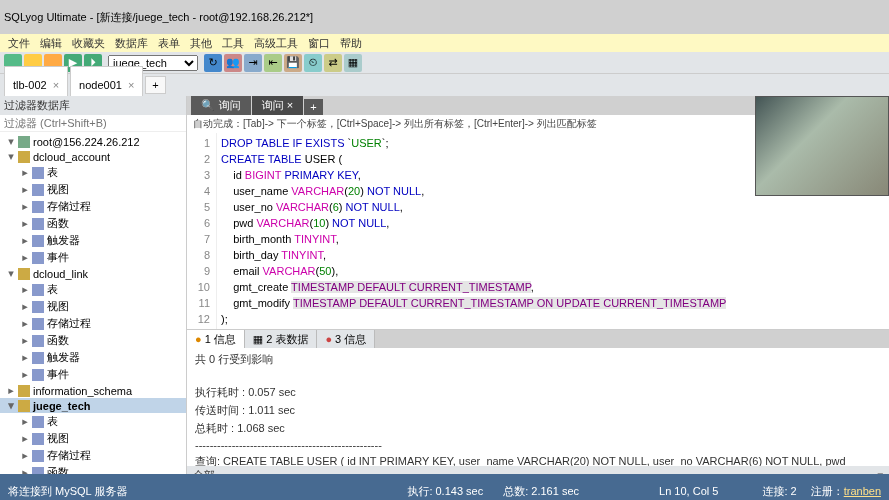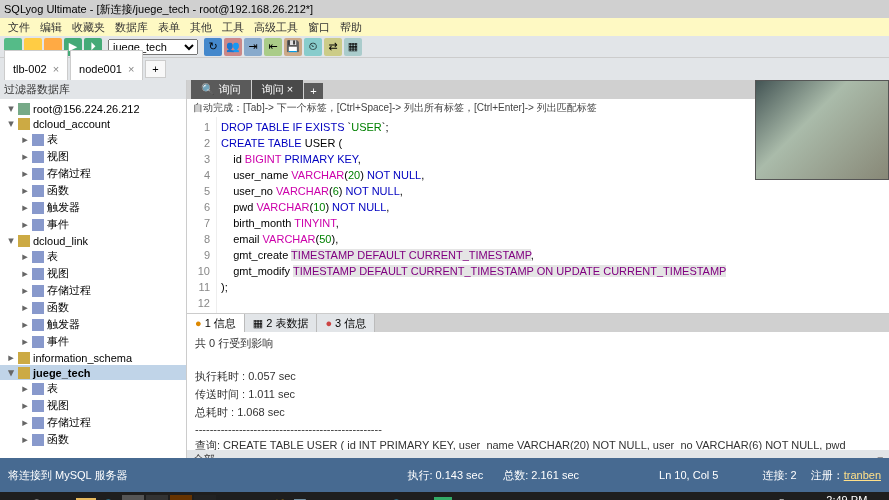--- a/index.html
+++ b/index.html
@@ -1,17 +1,17 @@
 <!DOCTYPE html>
 <html><head>
 <meta charset="utf-8">
 <style>
 * { margin: 0; padding: 0; box-sizing: border-box; font-family: "Microsoft YaHei", sans-serif; font-size: 11px; }
 body { width: 889px; height: 500px; background: #f0f0f0; overflow: hidden; }
-.titlebar { height: 18px; background: #d0d0d0; display: flex; align-items: center; padding: 0 4px; }
+.titlebar { height: 34px; background: #d0d0d0; display: flex; align-items: center; padding: 0 4px; }
 .menubar { height: 18px; background: #fef9c3; display: flex; align-items: center; gap: 10px; padding: 0 8px; }
 .menubar span { color: #333; cursor: pointer; }
 .toolbar { height: 22px; background: #e2e5e8; display: flex; align-items: center; gap: 2px; padding: 0 4px; border-bottom: 1px solid #ccc; }
 .tbtn { width: 18px; height: 18px; display: flex; align-items: center; justify-content: center; border-radius: 2px; }
 .tabs-row { height: 22px; background: #e2e5e8; display: flex; align-items: center; padding: 0 4px; }
 .tab { display: inline-flex; align-items: center; padding: 12px 8px; background: #fff; border: 1px solid #ccc; margin-right: 2px; }
 .tab .close { margin-left: 6px; color: #888; }
 .plus-tab { padding: 2px 6px; border: 1px solid #ccc; background: #f8f8f8; }
 .main { display: flex; height: 378px; }
 .sidebar { width: 187px; background: #fff; border-right: 1px solid #ccc; display: flex; flex-direction: column; }
@@ -101,20 +101,23 @@
   <div class="tab">
       <span>node001</span>
       <span class="close">×</span>
     </div>
   <div class="plus-tab">+</div>
 </div>
 
 <div class="main">
   <div class="sidebar">
     <div class="side-header">过滤器数据库</div>
+    <div class="side-filter">
+      <input placeholder="过滤器 (Ctrl+Shift+B)" style="">
+    </div>
     <div class="tree" id="tree">
         <div class="tree-item">
           <span class="tree-indent" style="width:2px"></span>
           <span class="tree-exp">▾</span>
           <span class="tree-icon" style="background:#7a8"></span>
           <span>root@156.224.26.212</span>
         </div>
         <div class="tree-item">
           <span class="tree-indent" style="width:2px"></span>
           <span class="tree-exp">▾</span>
@@ -266,20 +269,21 @@
           <div>12</div>
         </div>
       <div class="code" id="code">
           <div><span class="kw">DROP TABLE IF EXISTS</span><span class="ident"> `</span><span class="str">USER</span><span class="ident">`;</span></div>
           <div><span class="kw">CREATE TABLE</span><span class="ident"> USER (</span></div>
           <div><span class="ident">    id </span><span class="tpe2">BIGINT</span><span class="ident"> </span><span class="kw">PRIMARY KEY</span><span class="ident">,</span></div>
           <div><span class="ident">    user_name </span><span class="tpe2">VARCHAR</span><span class="ident">(</span><span class="str">20</span><span class="ident">) </span><span class="kw">NOT NULL</span><span class="ident">,</span></div>
           <div><span class="ident">    user_no </span><span class="tpe2">VARCHAR</span><span class="ident">(</span><span class="str">6</span><span class="ident">) </span><span class="kw">NOT NULL</span><span class="ident">,</span></div>
           <div><span class="ident">    pwd </span><span class="tpe2">VARCHAR</span><span class="ident">(</span><span class="str">10</span><span class="ident">) </span><span class="kw">NOT NULL</span><span class="ident">,</span></div>
           <div><span class="ident">    birth_month </span><span class="tpe2">TINYINT</span><span class="ident">,</span></div>
+          <div><span class="ident">    birth_day </span><span class="tpe2">TINYINT</span><span class="ident">,</span></div>
           <div><span class="ident">    email </span><span class="tpe2">VARCHAR</span><span class="ident">(</span><span class="str">50</span><span class="ident">),</span></div>
           <div><span class="ident">    gmt_create </span><span class="tpe hlsel">TIMESTAMP DEFAULT CURRENT_TIMESTAMP</span><span class="ident">,</span></div>
           <div><span class="ident">    gmt_modify </span><span class="tpe hlsel">TIMESTAMP DEFAULT CURRENT_TIMESTAMP ON UPDATE CURRENT_TIMESTAMP</span></div>
           <div><span class="ident">);</span></div>
         </div>
     </div>
 
     <div class="results">
       <div class="res-tabs">
         <div class="rtab active">

